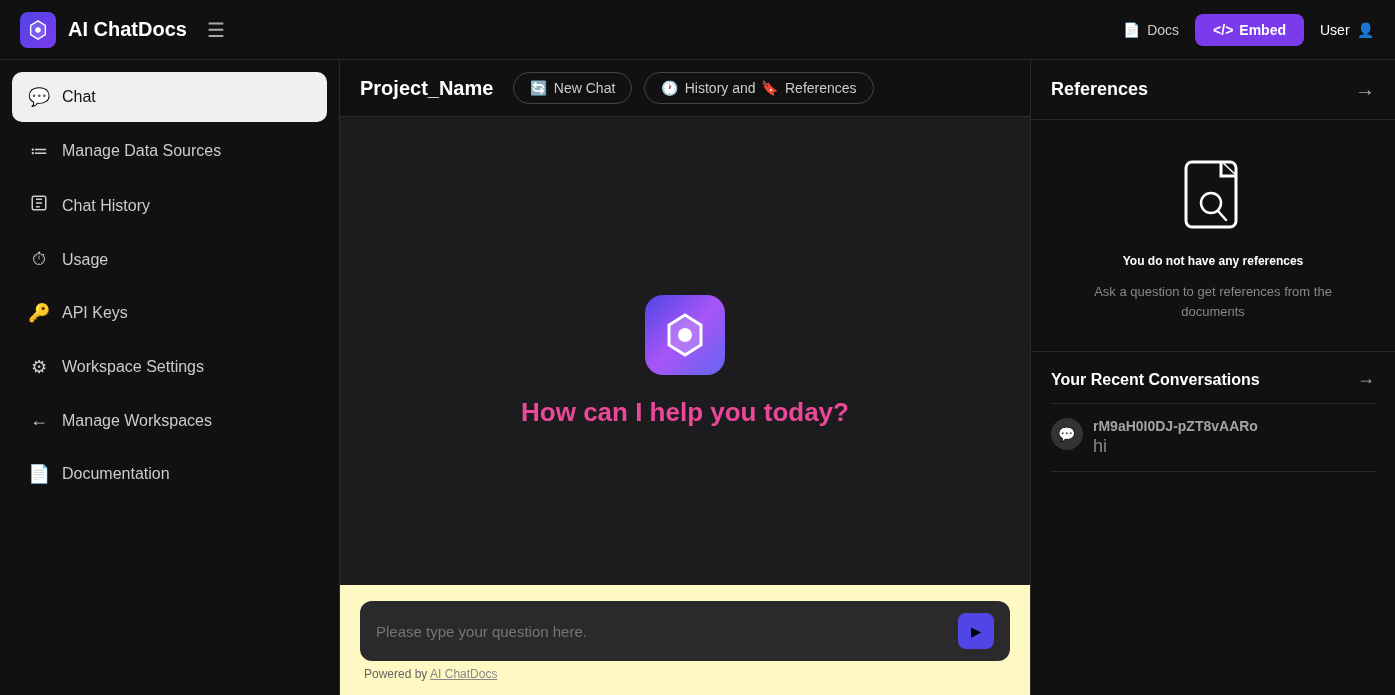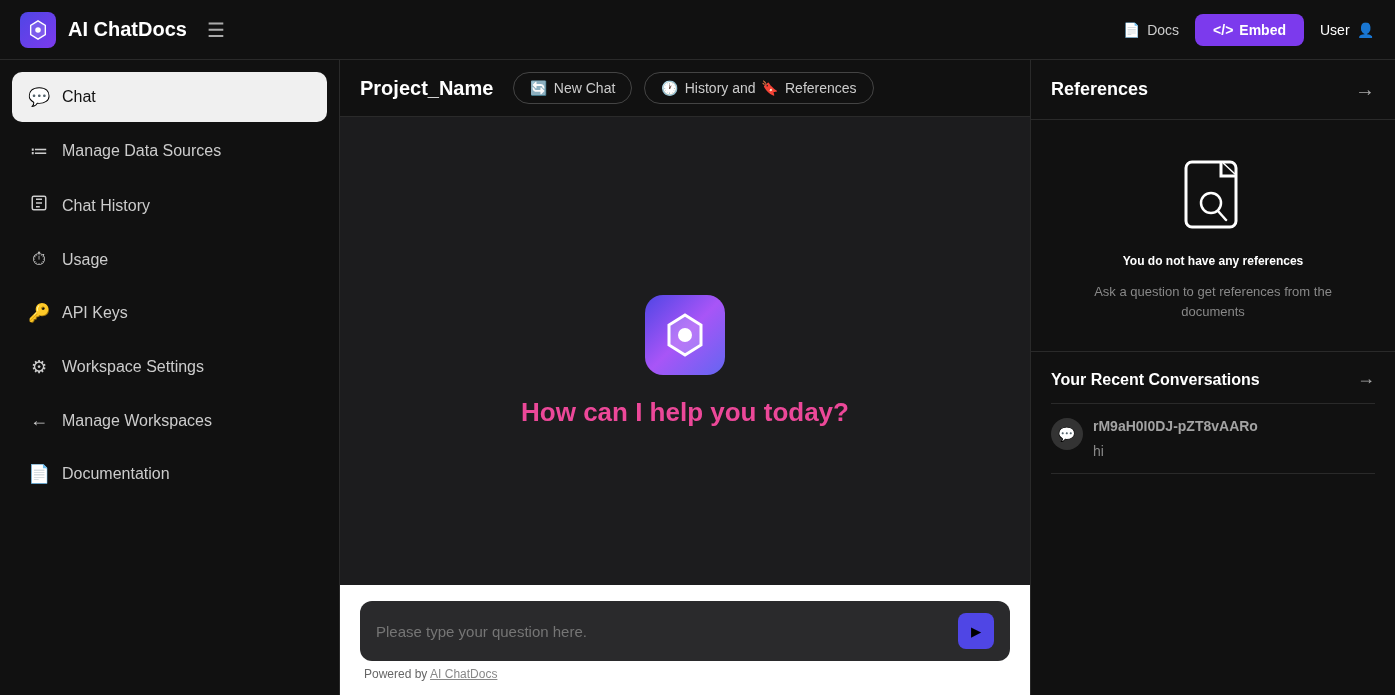--- a/index.html
+++ b/index.html
@@ -120,21 +120,21 @@
       border-radius: 18px;
       display: flex; align-items: center; justify-content: center;
       margin-bottom: 22px;
     }
     .chat-logo svg { width: 48px; height: 48px; }
     .chat-welcome { font-size: 26px; font-weight: 700; color: #ec4899; text-align: left; }
 
     
     .chat-input-area {
       padding: 16px 20px 10px;
-      background: #ffffff;
+      background: #fef9c3;
       flex-shrink: 0;
     }
     .chat-input-wrapper {
       display: flex; align-items: center; gap: 10px;
       background: #2a2a2c;
       border-radius: 12px;
       padding: 12px 16px;
     }
     .chat-input {
       flex: 1;
@@ -204,21 +204,21 @@
     .conversation-avatar {
       width: 32px; height: 32px;
       background: #333;
       border-radius: 50%;
       display: flex; align-items: center; justify-content: center;
       font-size: 14px;
       flex-shrink: 0;
     }
     .conversation-content {}
     .conversation-id { font-size: 14px; font-weight: 600; color: #a3a3a3; }
-    .conversation-preview { font-size: 14px; color: #888; margin-top: 9px; }
+    .conversation-preview { font-size: 18px; color: #888; margin-top: 2px; }
     .divider { height: 1px; background: #2a2a2a; margin: 4px 0; }
   </style>
 </head>
 <body>
 
 <div class="top-nav">
   <div class="top-nav-left">
     <div class="logo-icon">
       <svg viewBox="0 0 24 24" fill="none" xmlns="http://www.w3.org/2000/svg">
         <path d="M12 2L20 7V17L12 22L4 17V7L12 2Z" stroke="white" stroke-width="1.5" fill="rgba(255,255,255,0.15)"></path>

